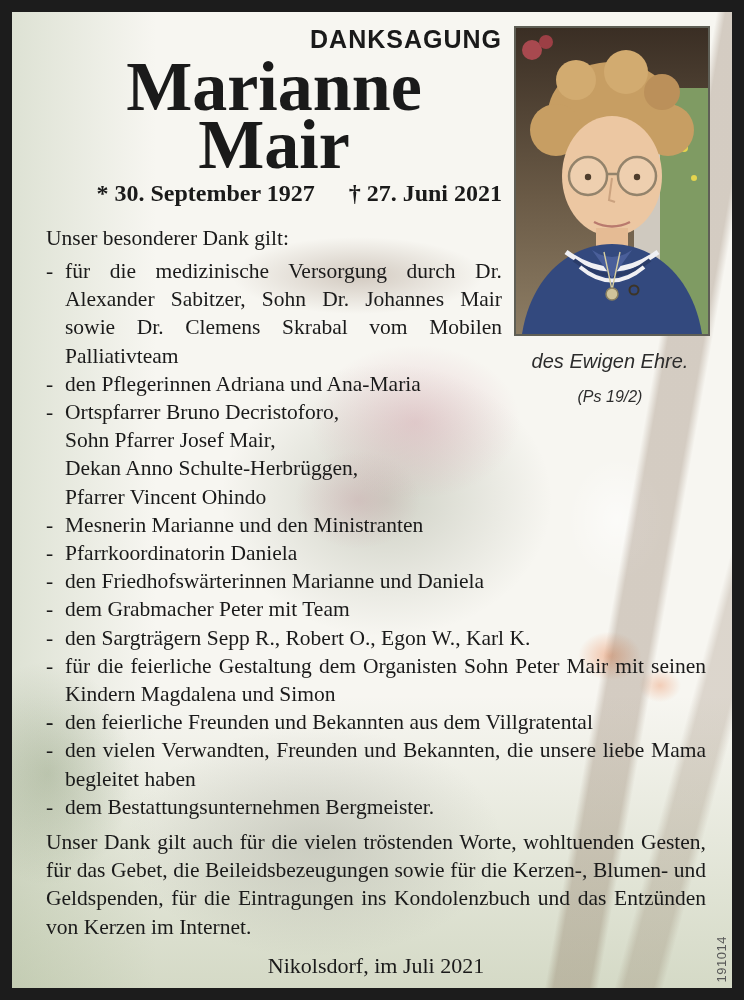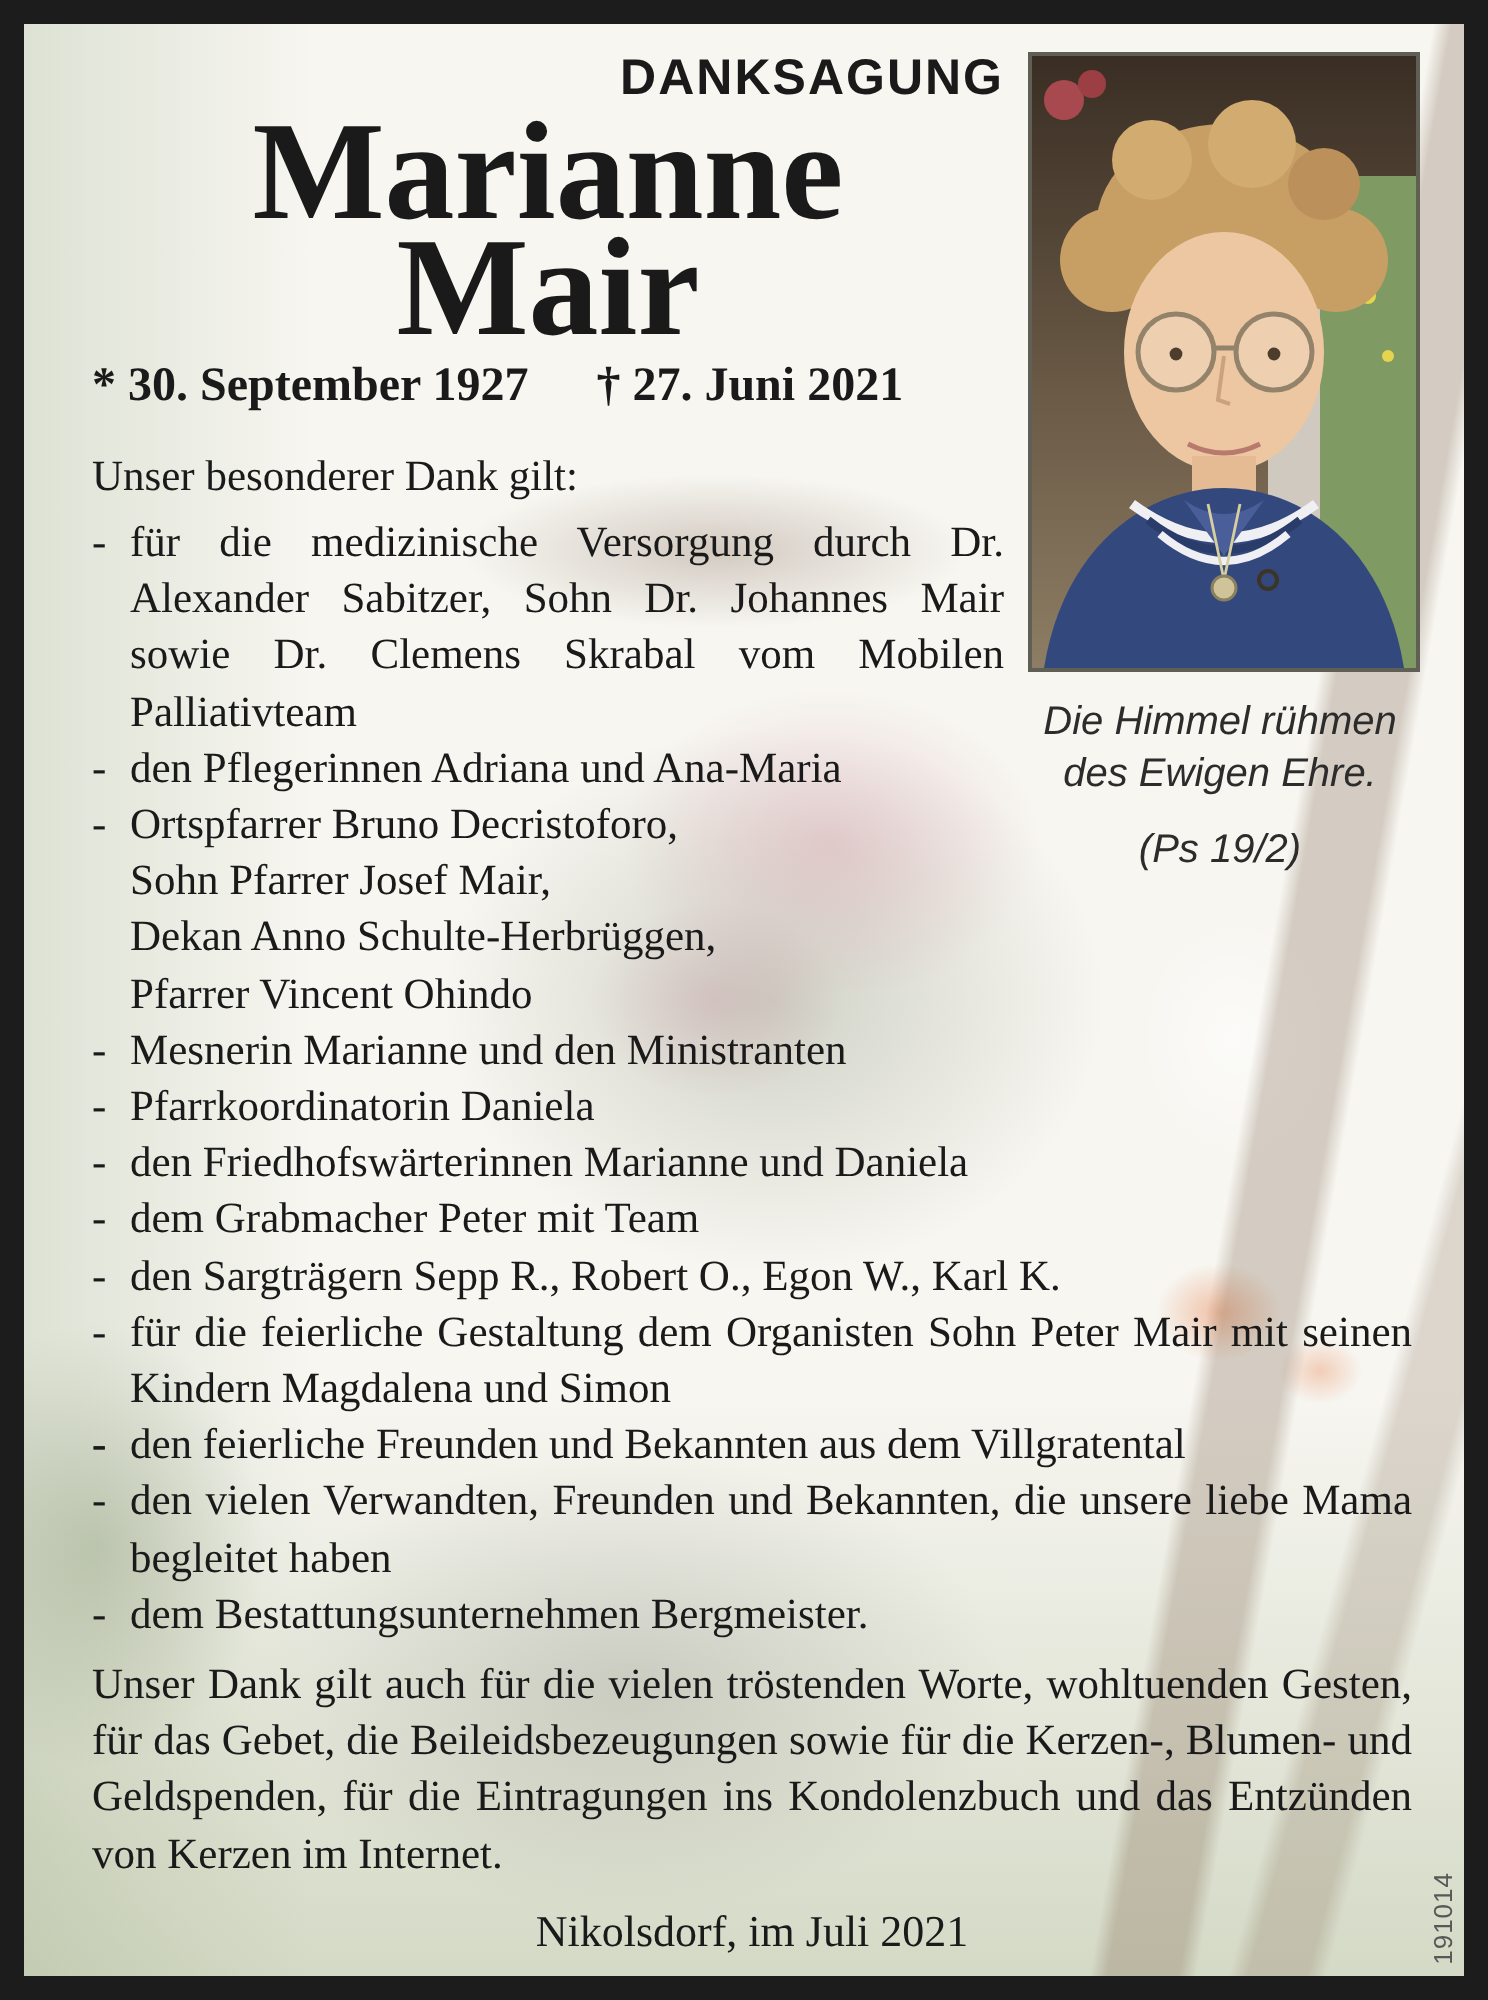--- a/index.html
+++ b/index.html
@@ -25,26 +25,26 @@
       linear-gradient(to right, rgba(145,165,125,.25), transparent 20%);
   }
 
   .content{position:relative;box-sizing:border-box;height:100%;padding:12px 26px 0 34px;color:#1a1a1a;}
 
   .photo-box{float:right;width:192px;margin-left:12px;margin-top:2px;text-align:center;}
   .photo{display:block;width:192px;height:306px;border:2px solid #5f5f56;background:#d9d2c4;}
   .caption{margin-top:12px;font-family:"Liberation Sans",sans-serif;font-style:italic;
            font-size:20px;line-height:26px;color:#2c2c2c;}
   .psalm{margin-top:14px;font-family:"Liberation Sans",sans-serif;font-style:italic;
-         font-size:20px;color:#2c2c2c;}
+         font-size:16px;color:#2c2c2c;}
 
   .kicker{font-family:"Liberation Sans",sans-serif;font-weight:bold;font-size:25px;
           letter-spacing:1px;text-align:right;line-height:30px;}
   .name{font-weight:bold;font-size:70px;line-height:58px;text-align:center;margin-top:4px;}
-  .dates{font-weight:bold;font-size:24px;line-height:32px;text-align:left;margin-top:3px;}
+  .dates{font-weight:bold;font-size:24px;line-height:32px;text-align:right;margin-top:3px;}
   .dates .sep{display:inline-block;width:34px;}
 
   .intro{margin-top:15px;font-size:21.5px;line-height:28px;}
 
   .thanks{margin-top:5px;font-size:21.5px;line-height:28.2px;}
   .item{position:relative;padding-left:19px;text-align:justify;}
   .item .bullet{position:absolute;left:0;top:0;}
 
   .closing{clear:none;margin-top:7px;font-size:21.5px;line-height:28.2px;text-align:justify;}
 
@@ -99,21 +99,20 @@
           <path d="M6,306 C16,244 58,216 96,216 C134,216 176,244 186,306 Z" fill="#33497e"></path>
           <path d="M50,224 Q96,258 142,224" fill="none" stroke="#f0f0f4" stroke-width="5"></path>
           <path d="M58,232 Q96,262 134,232" fill="none" stroke="#2a3c69" stroke-width="4"></path>
           <path d="M64,239 Q96,266 128,239" fill="none" stroke="#f0f0f4" stroke-width="4"></path>
           <path d="M76,222 L96,250 L116,222 Q96,236 76,222 Z" fill="#4a5f9a"></path>
           <path d="M88,224 L96,262 L104,224" fill="none" stroke="#d8cfa0" stroke-width="1.4"></path>
           <circle cx="96" cy="266" r="6" fill="#cfc39a" stroke="#8a8060" stroke-width="1.5"></circle>
           <circle cx="118" cy="262" r="4.5" fill="none" stroke="#3c3426" stroke-width="2"></circle>
         </svg>
         <div class="caption">
-          <div>Die Himmel rühmen</div>
           <div>des Ewigen Ehre.</div>
         </div>
         <div class="psalm">(Ps 19/2)</div>
       </div>
 
       <div class="kicker">DANKSAGUNG</div>
       <div class="name">Marianne Mair</div>
       <div class="dates">
         <span>* 30. September 1927</span><span class="sep"></span><span>† 27. Juni 2021</span>
       </div>

